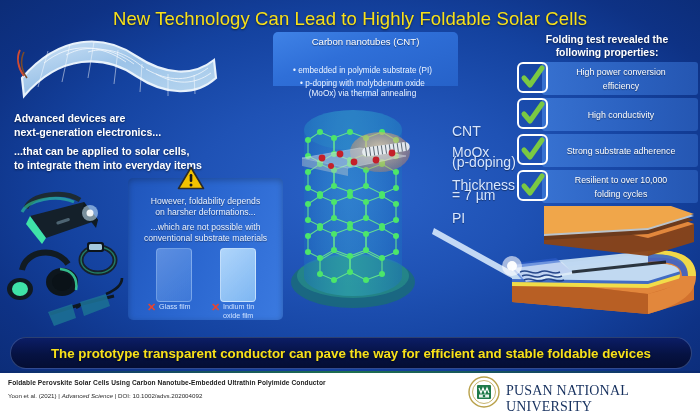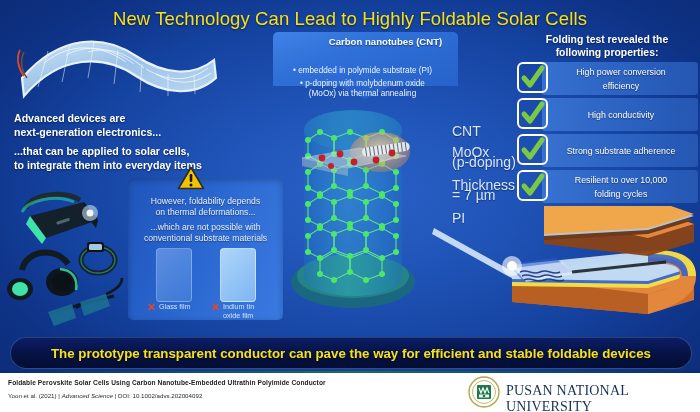--- a/index.html
+++ b/index.html
@@ -50,22 +50,22 @@
   #cnt-box{position:absolute;left:273px;top:32px;width:185px;height:62px;}
   #cnt-box .panel{
     position:absolute;left:0;top:0;width:185px;height:54px;border-radius:5px 5px 0 0;
     background:linear-gradient(160deg,#3f82e6 0%,#2f6fd8 40%,#2662c9 100%);
   }
   #cnt-box .tip{
     position:absolute;left:66px;top:54px;width:0;height:0;
     border-left:26px solid transparent;border-right:26px solid transparent;
     border-top:13px solid #2662c9;
   }
-  #cnt-title{position:absolute;left:0;top:4px;width:185px;text-align:center;color:#fff;font-weight:bold;font-size:9.6px;
-    text-shadow:0 1px 1px rgba(0,0,0,.45);margin-left:20px;}
+  #cnt-title{position:absolute;left:0;top:4px;width:185px;text-align:center;color:#fff;font-weight:normal;font-size:9.6px;
+    text-shadow:0 1px 1px rgba(0,0,0,.45);}
   .cnt-b{position:absolute;width:179px;text-align:center;color:#ecf4ff;font-size:8.2px;line-height:10px;margin-top:16px;}
   #cnt-b1{left:0;top:18px;}
   #cnt-b2{left:0;top:31px;}
   
   #cnt-graphic{position:absolute;left:288px;top:96px;width:130px;height:225px;}
   
   .clabel{position:absolute;color:#d7e6ff;font-size:14px;line-height:10px;text-shadow:0 1px 1px rgba(0,0,0,.4);margin-left:28px;}
   #lab-cnt{left:424px;top:126px;}
   #lab-moox{left:424px;top:147px;}
   #lab-thick{left:424px;top:180px;}
@@ -179,21 +179,21 @@
 
   <div id="warning-card"></div>
   <div id="warn-icon">
     <svg width="28" height="24" viewBox="0 0 28 24">
       <path d="M14,1.5 L26.5,22.5 L1.5,22.5 Z" fill="#f2c200" stroke="#2b2b2b" stroke-width="1.6" stroke-linejoin="round"></path>
       <rect x="12.7" y="8" width="2.6" height="8" rx="1.2" fill="#17171a"></rect>
       <circle cx="14" cy="19" r="1.5" fill="#17171a"></circle>
     </svg>
   </div>
   <div class="wtext" id="warn-t1" style="white-space:pre-line">However, foldability depends
-on thermal deformations...</div>
+on harsher deformations...</div>
   <div class="wtext" id="warn-t2" style="white-space:pre-line">...which are not possible with
 conventional substrate materials</div>
 
   <div class="film-chip" id="chip-glass"></div>
   <div class="film-chip" id="chip-ito"></div>
   <div class="xmark" id="x-glass">✕</div>
   <div class="film-label" id="lbl-glass" style="white-space:pre-line">Glass film</div>
   <div class="xmark" id="x-ito">✕</div>
   <div class="film-label" id="lbl-ito" style="white-space:pre-line">Indium tin
 oxide film</div>

